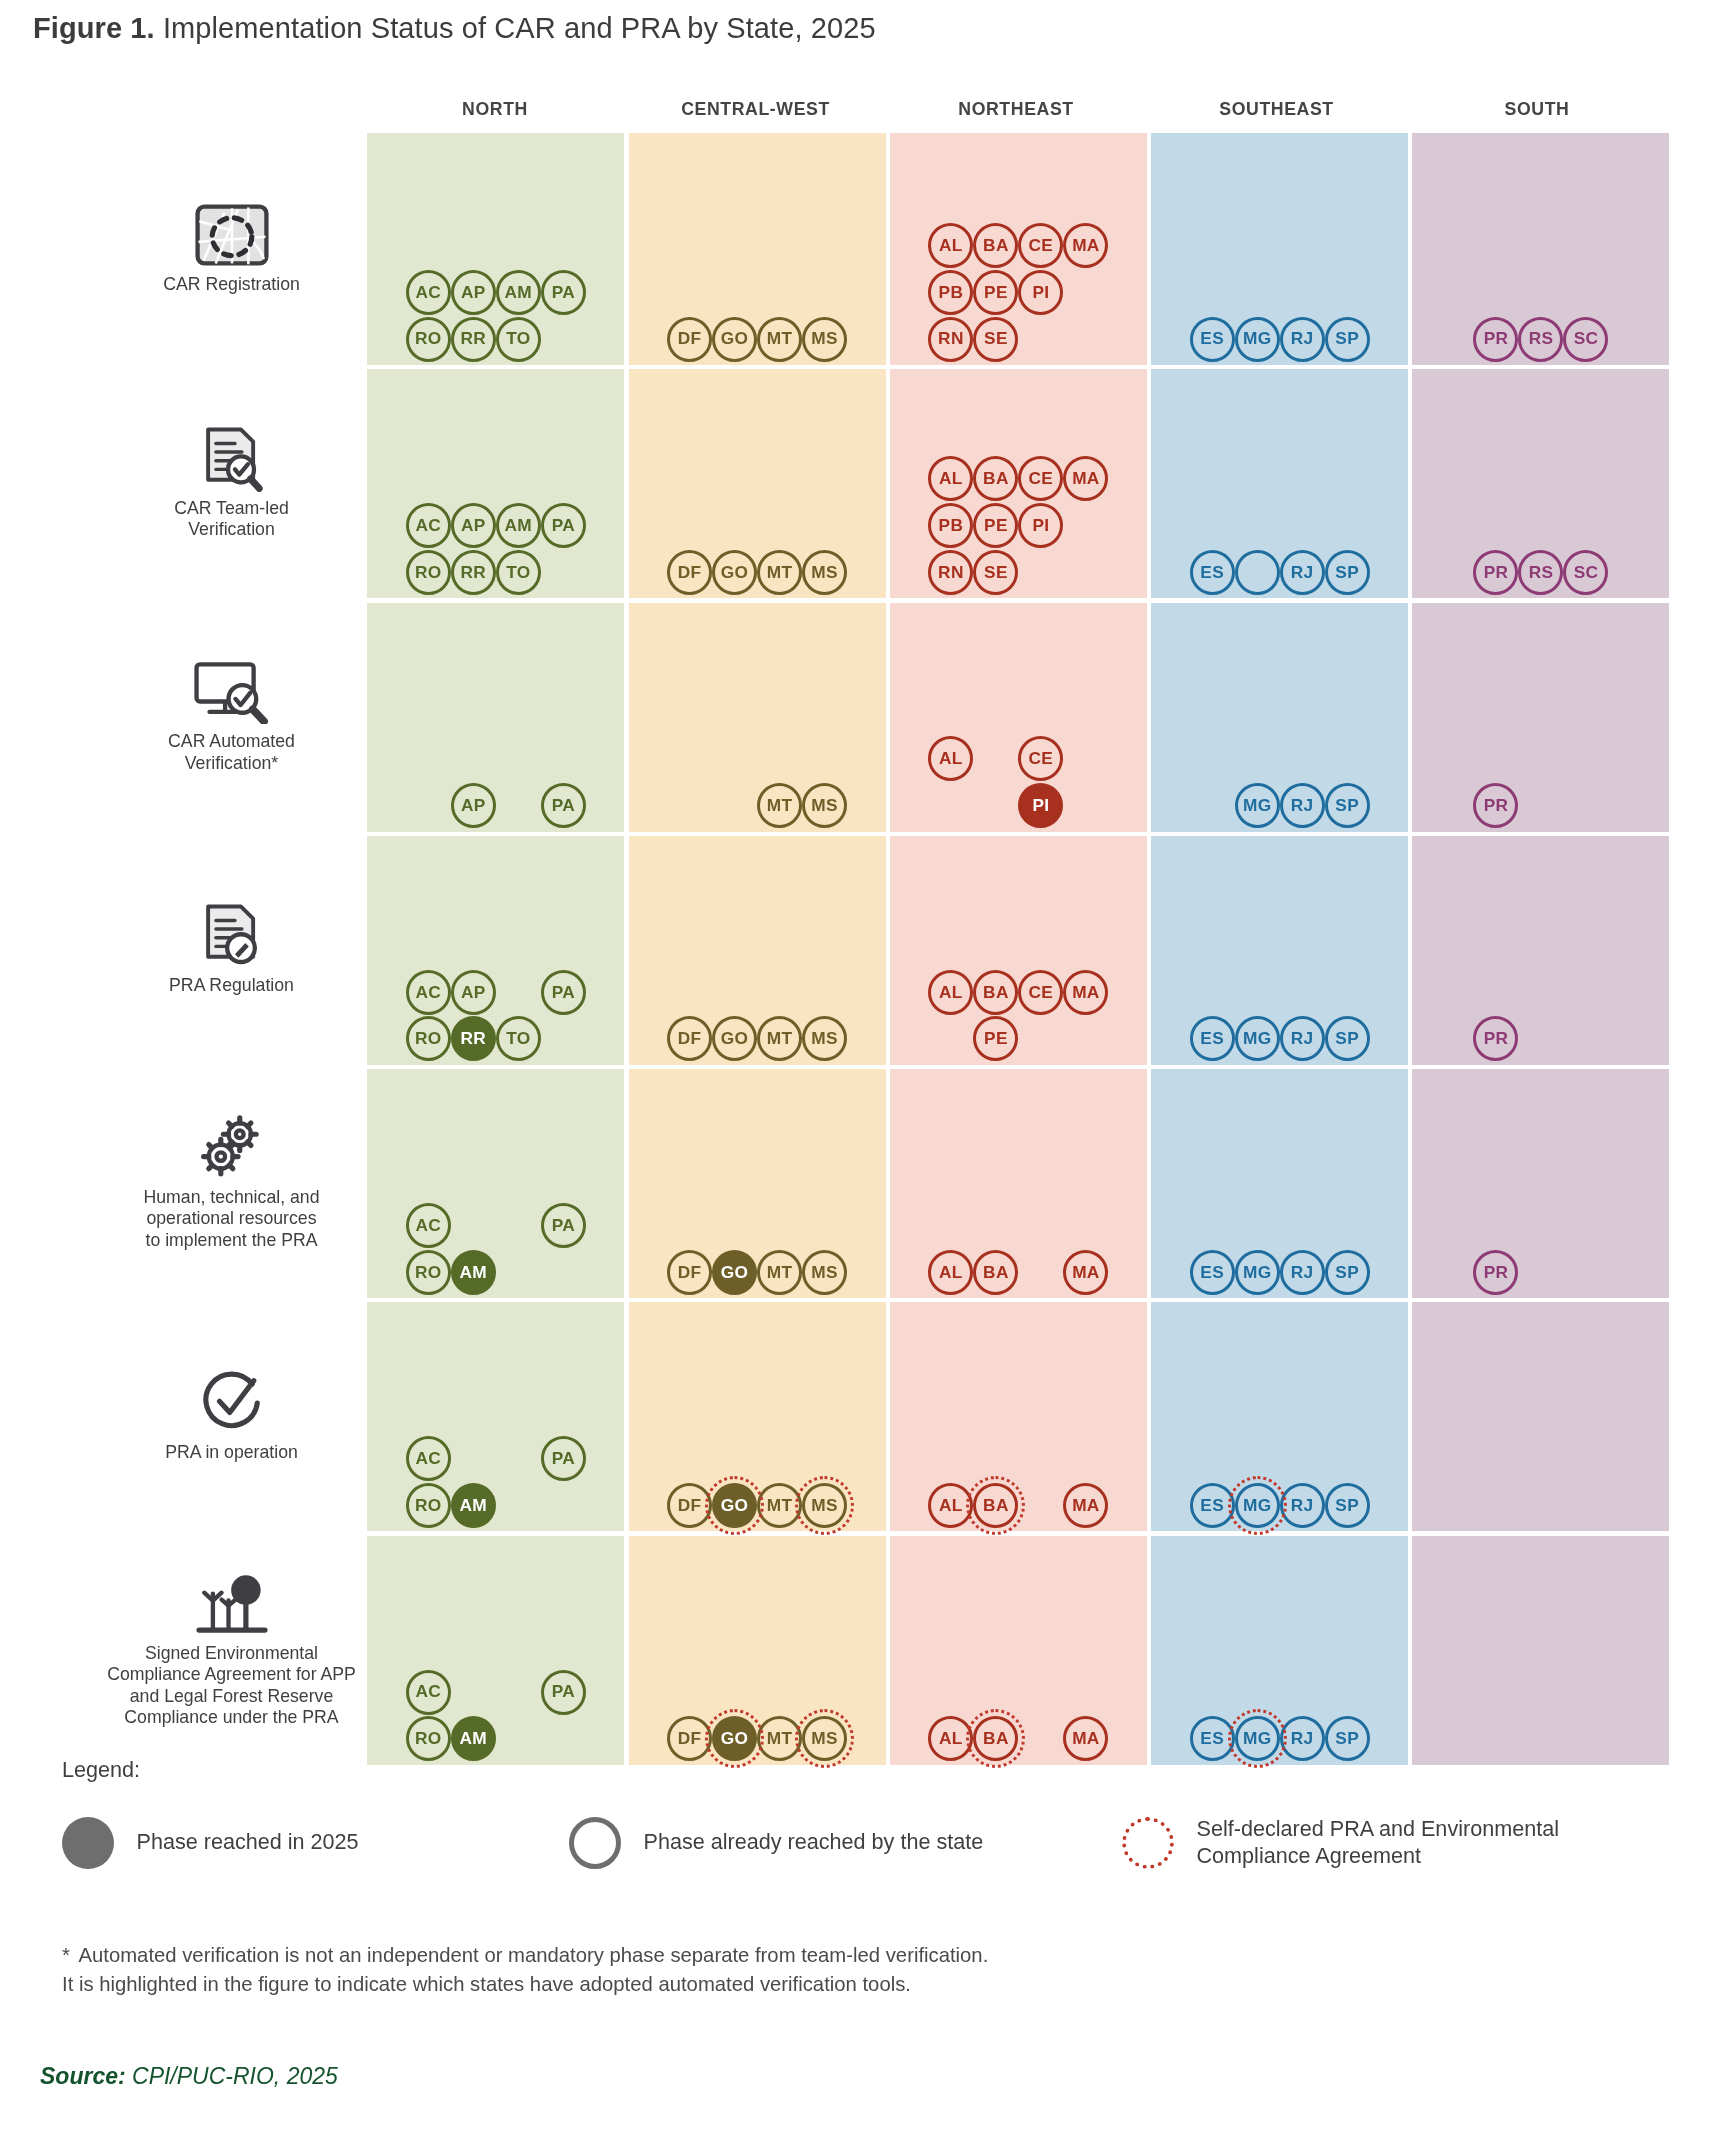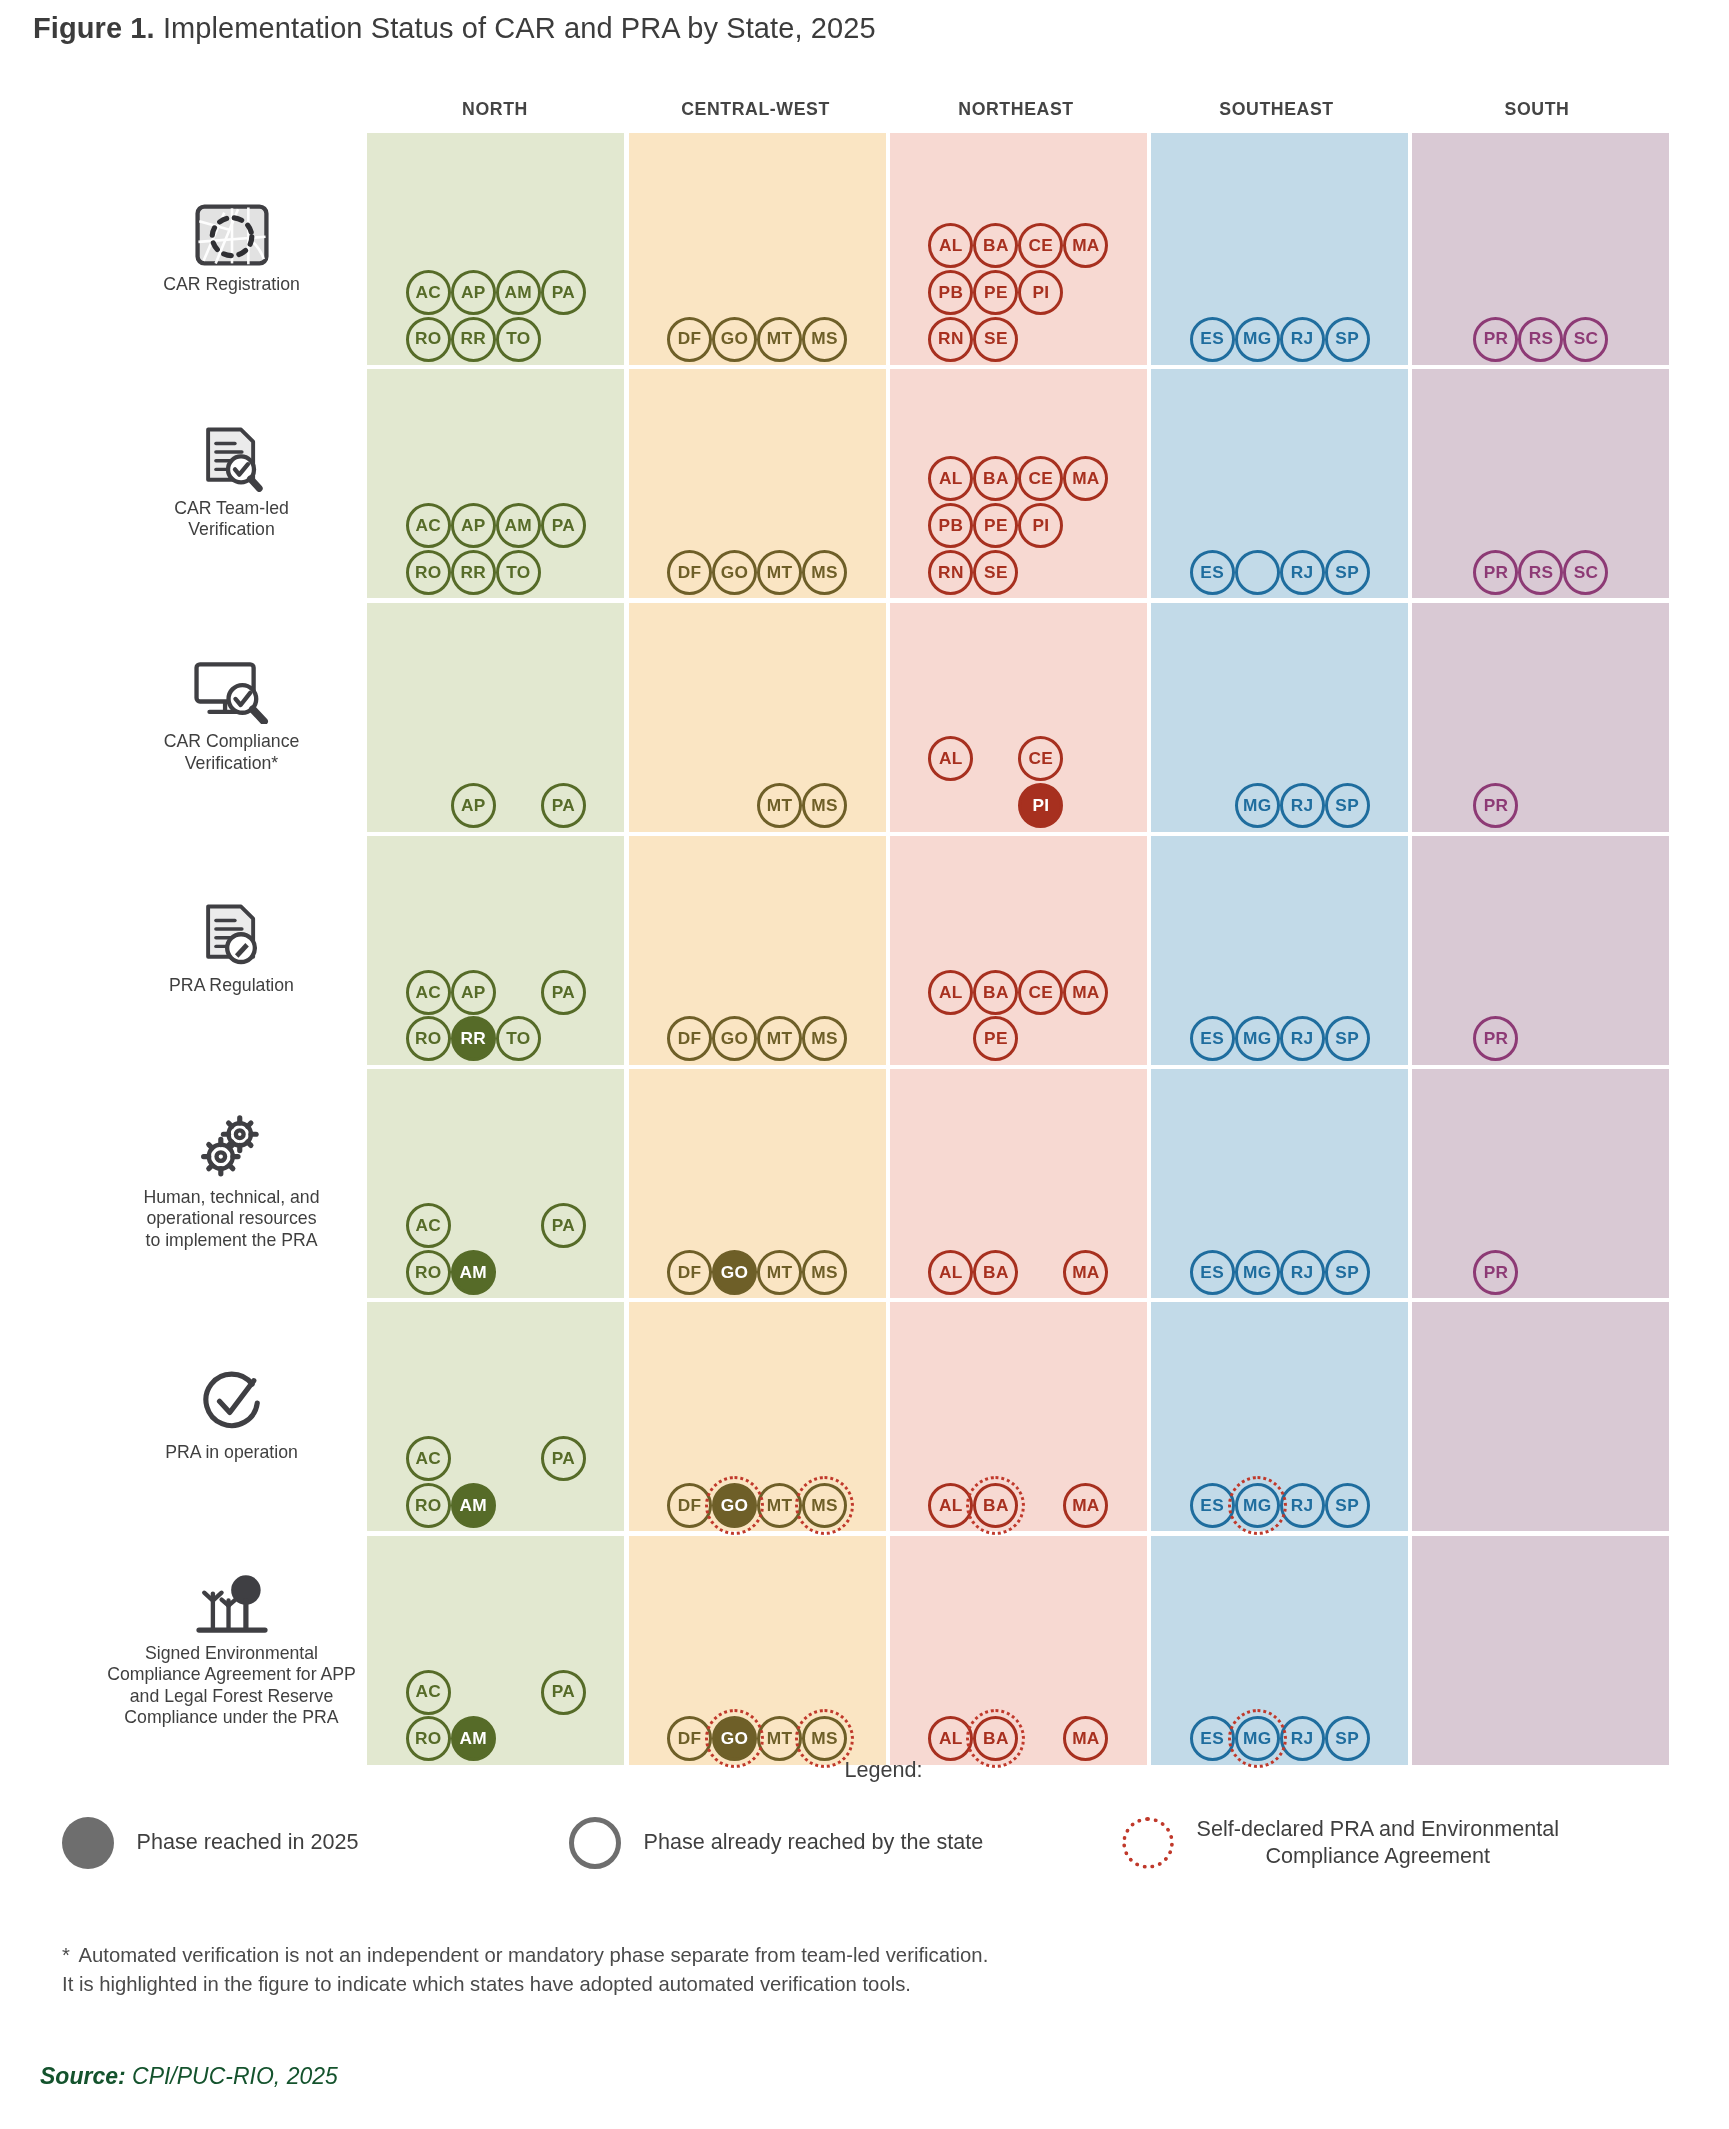--- a/index.html
+++ b/index.html
@@ -155,21 +155,20 @@
   .northeast .bub{color:#a7301f;}
   .southeast .bub{color:#1f6d9e;}
   .south   .bub{color:#8d3a75;}
 
   
   .legend{
     position:absolute;
     left:48px;
     top:1757px;
     width:1643px;
-    text-align:center;
   }
   .legend .ltitle{font-size:21.6px;color:#3f3f3f;}
   .legend .items{
     display:flex;
     align-items:center;
     margin-top:33px;
     column-gap:0;
   }
   .legend .item{display:flex;align-items:center;}
   .legend .item.i1{width:507px;}
@@ -549,21 +548,21 @@
             <div class="icon">
               <svg width="80" height="64" viewBox="0 0 92 74">
     <rect x="5" y="5" width="66" height="43" rx="4" fill="#ffffff" stroke="#3f3f43" stroke-width="5"></rect>
     <path d="M38 48 v10" stroke="#3f3f43" stroke-width="5"></path>
     <path d="M20 60 h36" stroke="#3f3f43" stroke-width="5" stroke-linecap="round"></path>
     <circle cx="58" cy="45" r="16" fill="#ffffff" stroke="#3f3f43" stroke-width="5"></circle>
     <path d="M50 45 l6 7 l11 -14" fill="none" stroke="#3f3f43" stroke-width="5" stroke-linecap="round" stroke-linejoin="round"></path>
     <path d="M70 57 l13 14" stroke="#3f3f43" stroke-width="9" stroke-linecap="round"></path>
   </svg>
             </div>
-            <div class="txt" style="white-space: pre-line;">CAR Compliance
+            <div class="txt" style="white-space: pre-line;">CAR Automated
 Verification*</div>
           </div>
           <div class="cell north">
             <div class="stack">
               <div class="cellrow" style="grid-template-columns: repeat(4, 45px);">
                 <div class="bub slot-empty">
                   <span class="lbl"></span>
                 </div>
                 <div class="bub hollow">
                   <span class="lbl">AP</span>

